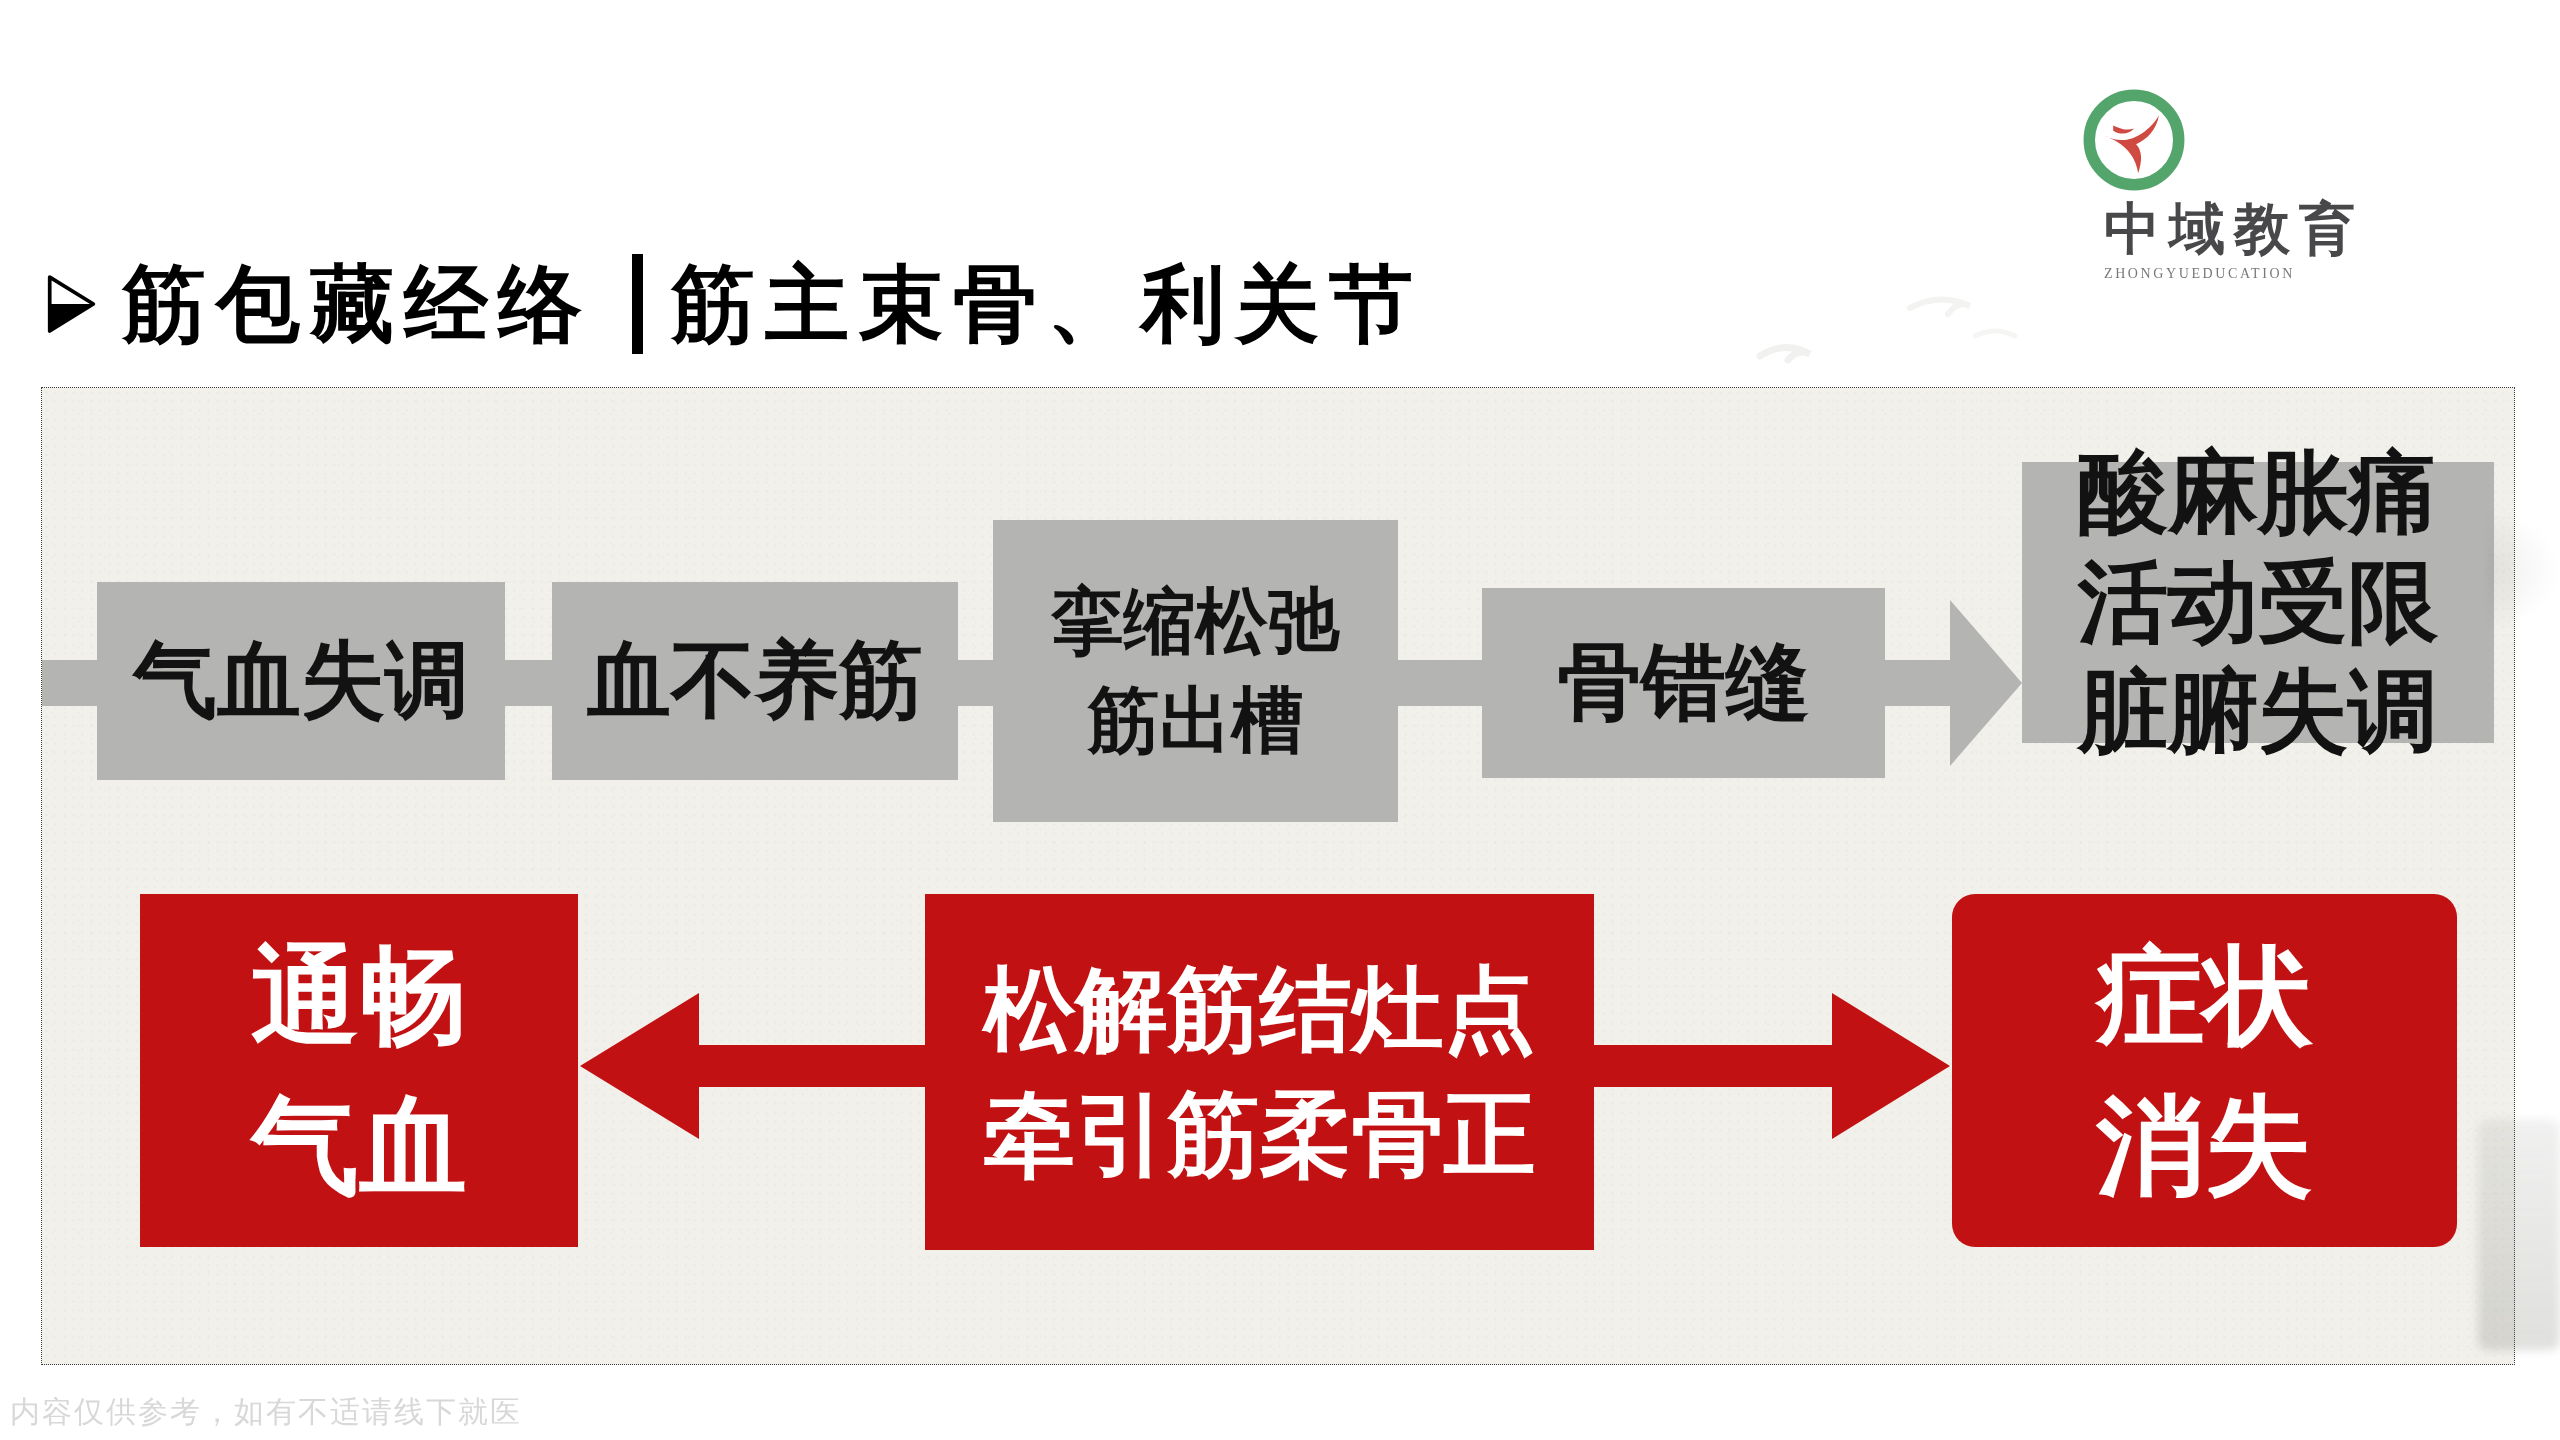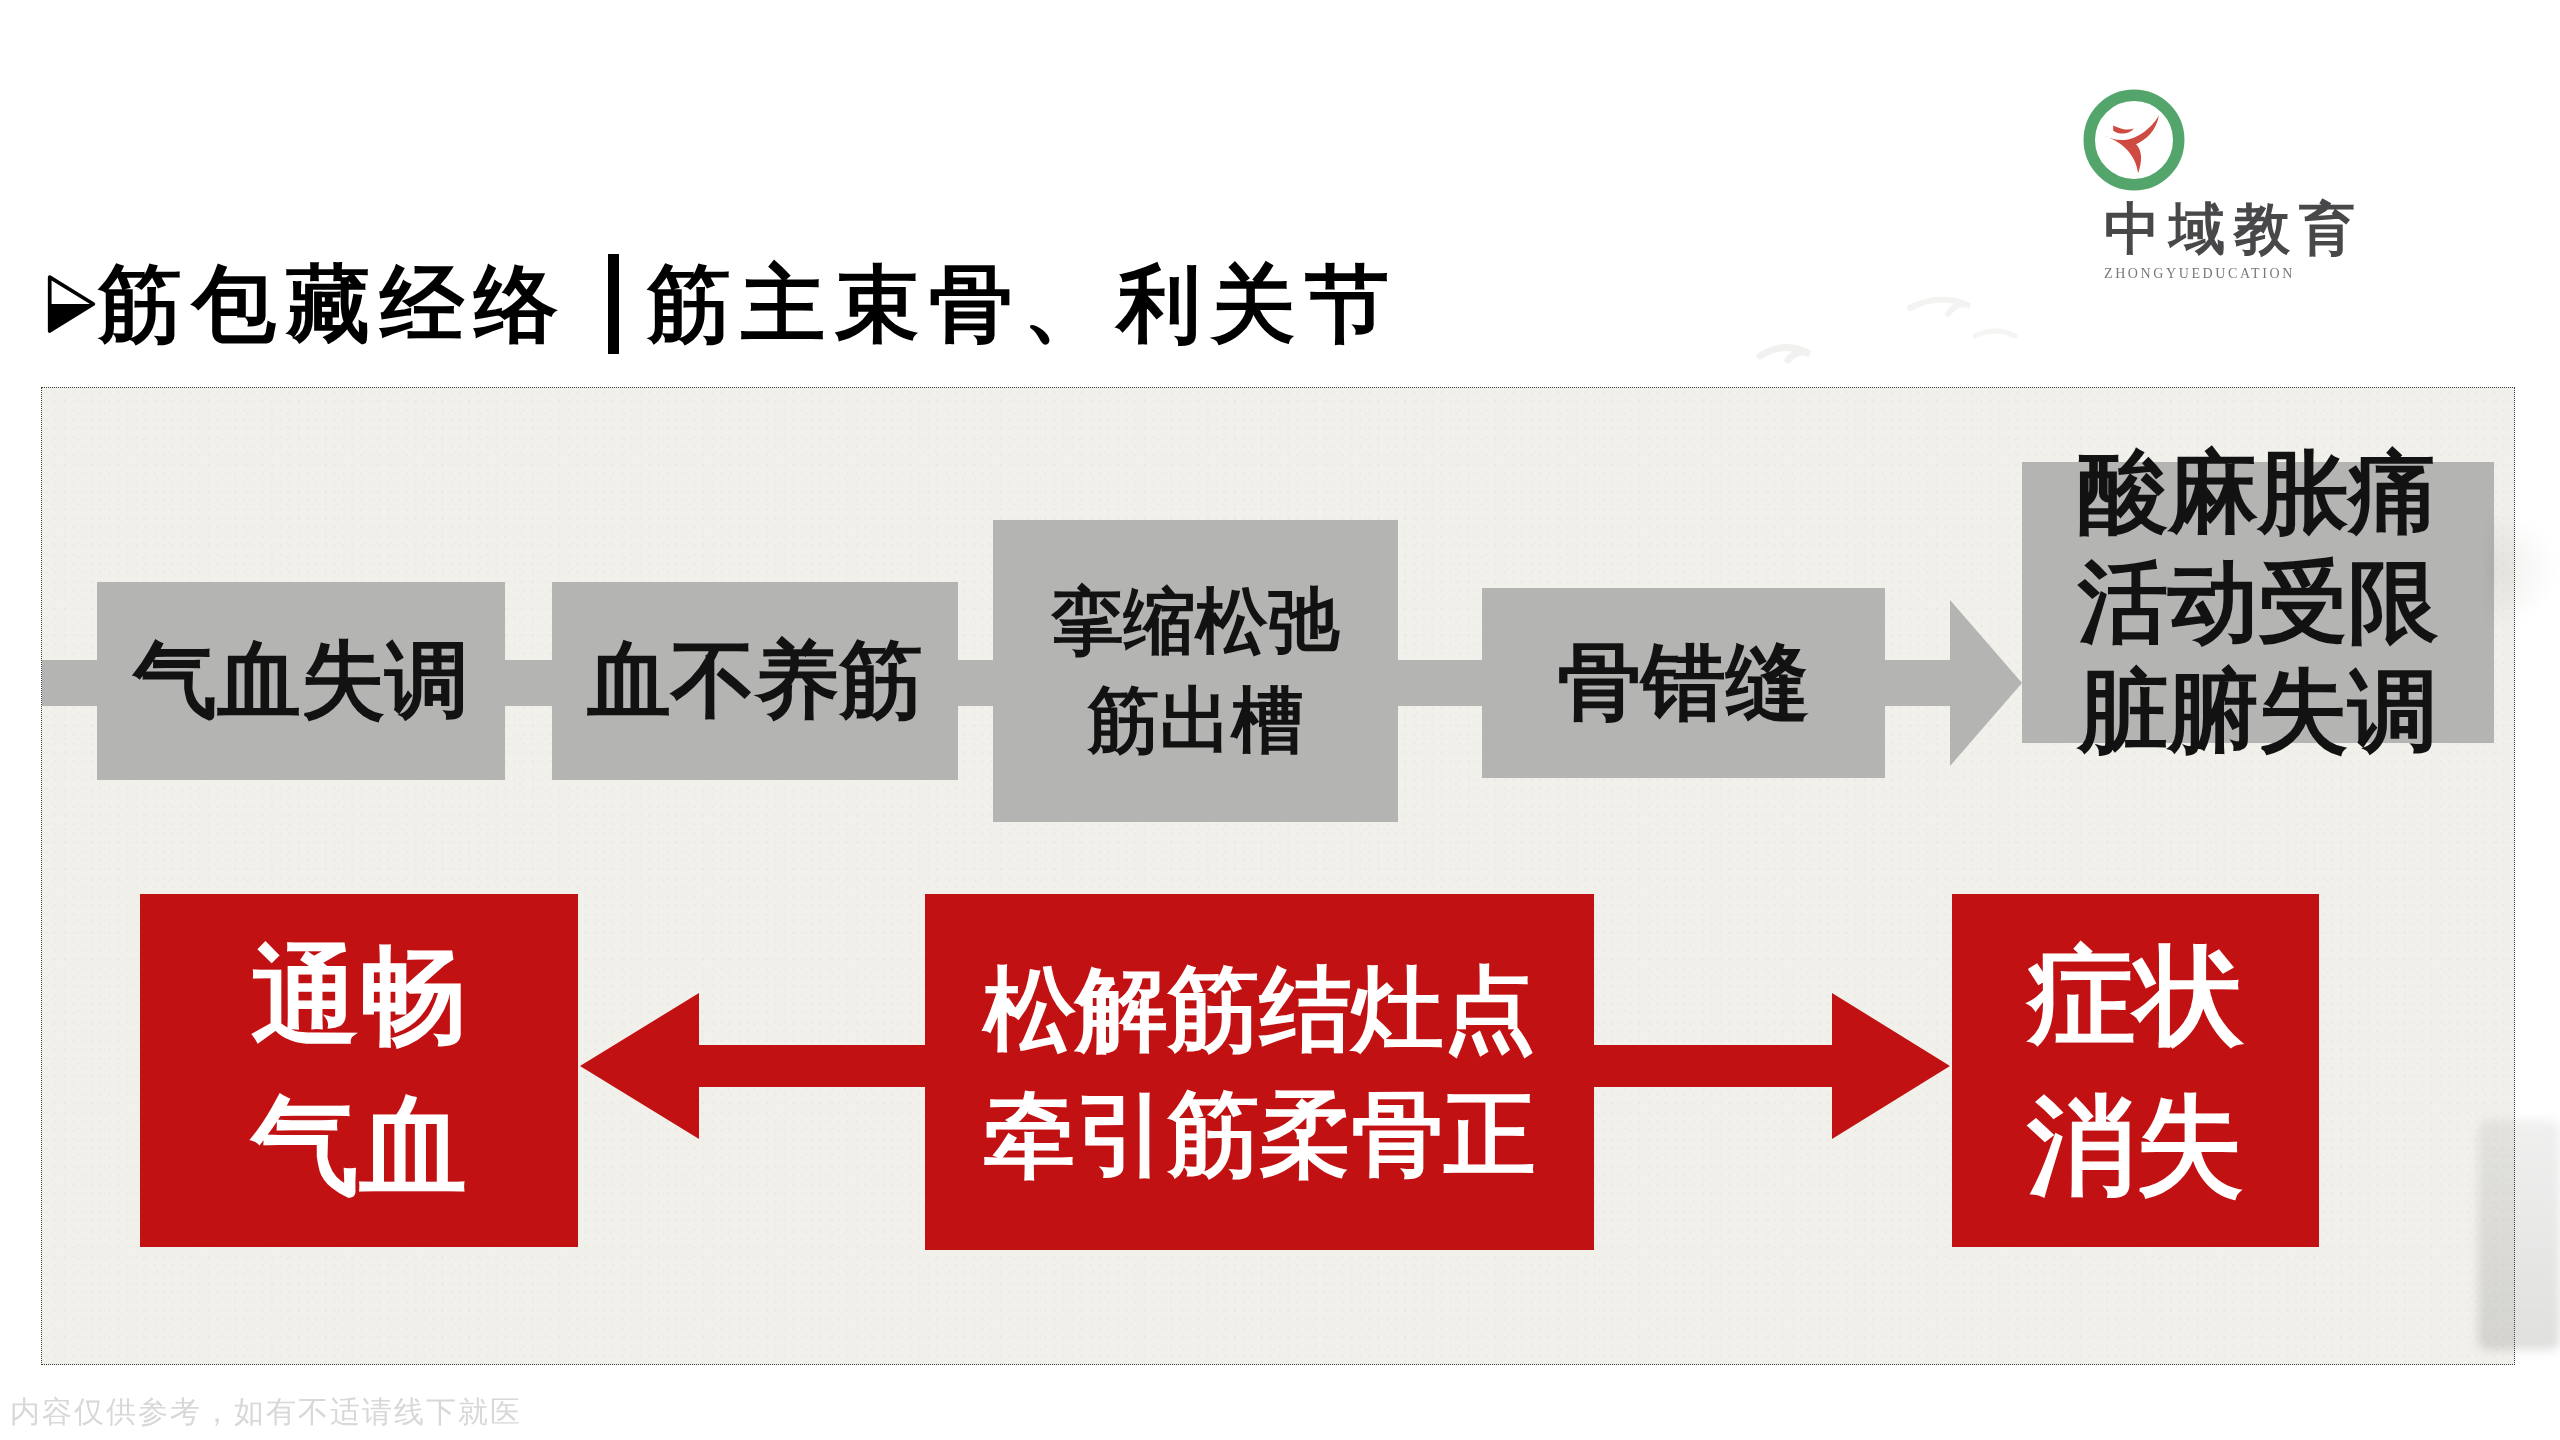--- a/index.html
+++ b/index.html
@@ -39,20 +39,21 @@
 
   
   .title-row{
     position:absolute;left:46px;top:252px;height:104px;
     display:flex;align-items:center;
   }
   .title-bullet{width:52px;height:66px;flex:0 0 auto;}
   .title-part{
     font-size:84px;font-weight:900;color:#000;
     letter-spacing:10px;line-height:1;white-space:nowrap;
+    margin-left:24px;
   }
   .title-sep{
     width:11px;height:100px;background:#000;
     margin-left:40px;margin-right:28px;flex:0 0 auto;
   }
 
   
   .panel{
     position:absolute;left:41px;top:387px;width:2474px;height:978px;
     background:
@@ -76,21 +77,21 @@
   .gbox1{left:97px; top:582px;width:408px;height:198px;font-size:84px;}
   .gbox2{left:552px;top:582px;width:406px;height:198px;font-size:84px;}
   .gbox3{left:993px;top:520px;width:405px;height:302px;font-size:72px;line-height:1.38;}
   .gbox4{left:1482px;top:588px;width:403px;height:190px;font-size:84px;}
   .gbox5{left:2022px;top:462px;width:472px;height:281px;font-size:90px;line-height:1.22;}
   .gray-arrowhead{position:absolute;left:1950px;top:598px;width:74px;height:170px;}
 
   
   .rboxA{left:140px; top:894px;width:438px;height:353px;font-size:108px;line-height:1.38;}
   .rboxB{left:925px; top:894px;width:669px;height:356px;font-size:92px;line-height:1.36;}
-  .rboxC{left:1952px;top:894px;width:367px;height:353px;font-size:108px;line-height:1.38;}
+  .rboxC{left:1952px;top:894px;width:505px;height:353px;font-size:108px;line-height:1.38;border-radius:23px;}
   .red-arrow-left{position:absolute;left:578px;top:991px;width:349px;height:150px;}
   .red-arrow-right{position:absolute;left:1592px;top:991px;width:360px;height:150px;}
 
   
   .deco{position:absolute;pointer-events:none;}
   .deco-birds{left:1740px;top:278px;width:300px;height:110px;opacity:0.55;}
   .deco-wave{
     left:2488px;top:510px;width:72px;height:120px;
     background:radial-gradient(ellipse at left center, rgba(120,118,110,0.12), transparent 70%);
     filter:blur(3px);

